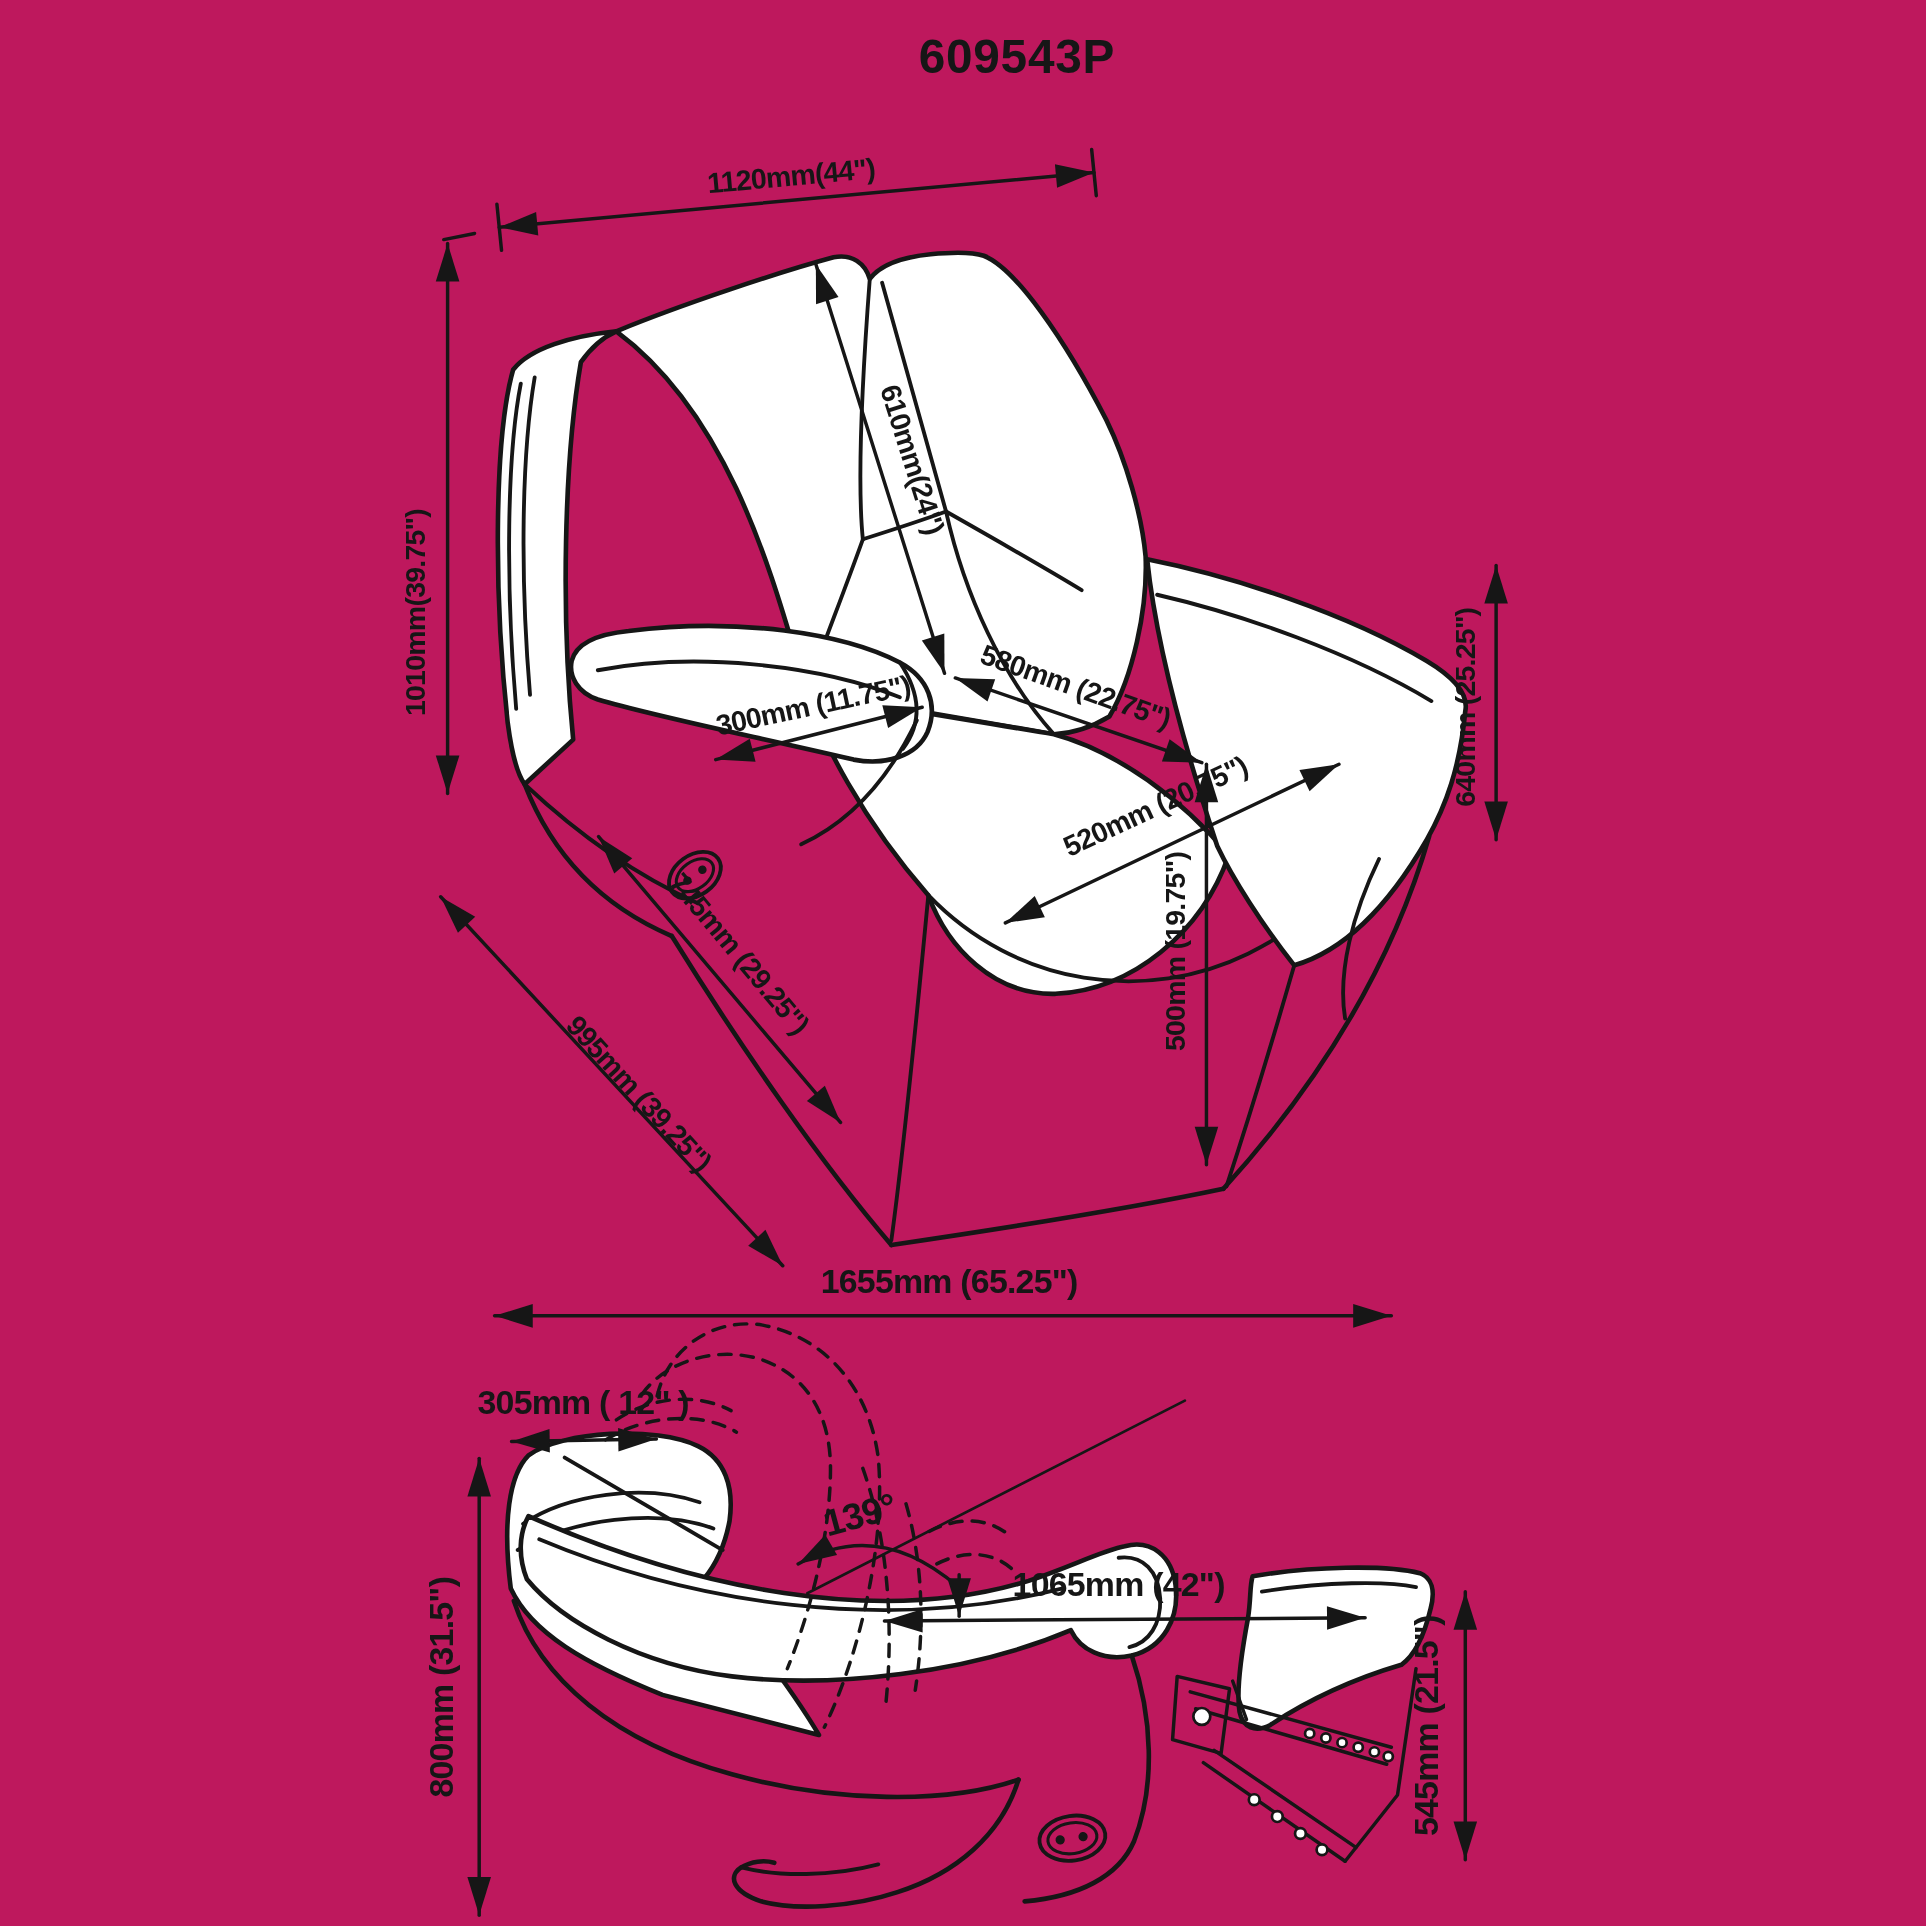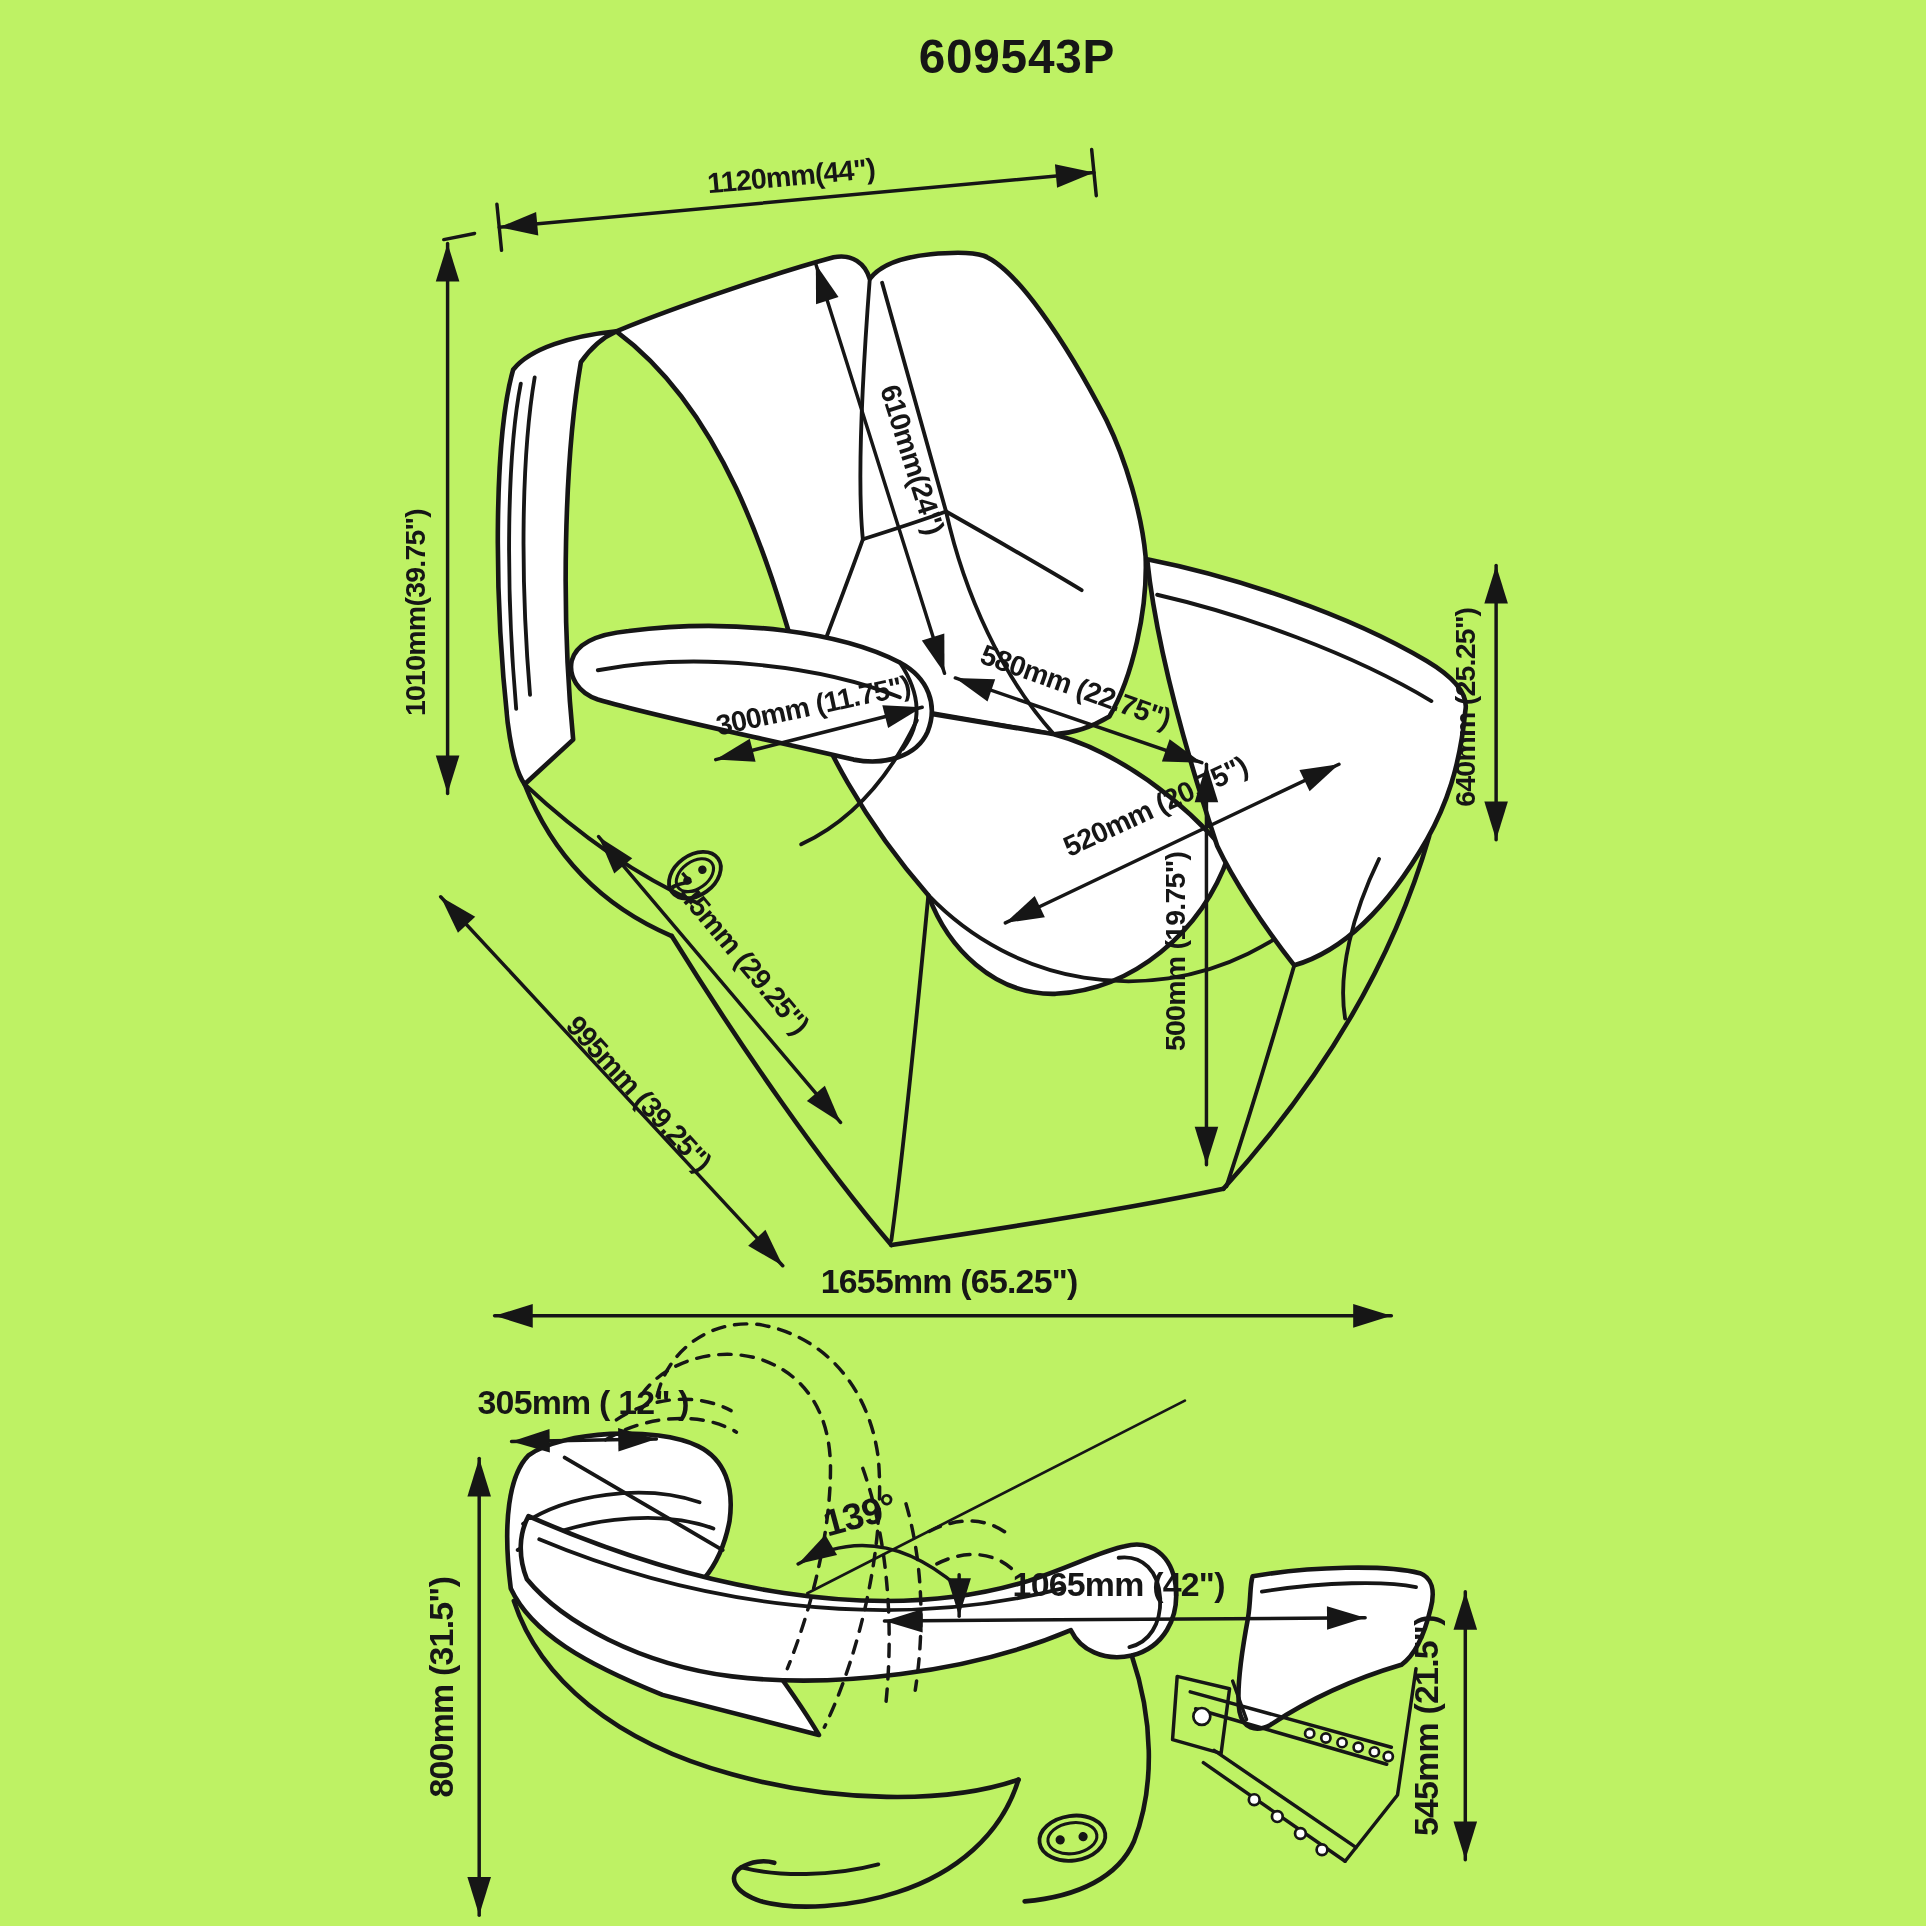--- a/index.html
+++ b/index.html
@@ -1,16 +1,16 @@
 <!DOCTYPE html>
 <html style="font-size:12.3px"><head>
 <meta charset="utf-8">
 <style>
   html,body{margin:0;padding:0;background:#ffffff;}
-  .canvas{position:relative;width:1926px;height:1926px;background:#bef264;overflow:hidden;}
+  .canvas{position:relative;width:1926px;height:1926px;background:#be185d;overflow:hidden;}
   svg{display:block;}
   .outline{fill:none;stroke:#161616;stroke-width:6;stroke-linecap:round;stroke-linejoin:round;}
   .outline-fill{fill:#ffffff;stroke:#161616;stroke-width:6;stroke-linecap:round;stroke-linejoin:round;}
   .seam{fill:none;stroke:#161616;stroke-width:5;stroke-linecap:round;stroke-linejoin:round;}
   .thin{fill:none;stroke:#161616;stroke-width:3.5;stroke-linecap:round;}
   .dim{fill:none;stroke:#161616;stroke-width:4.5;stroke-linecap:round;}
   .tick{fill:none;stroke:#161616;stroke-width:4.5;stroke-linecap:round;}
   .ghost{fill:none;stroke:#161616;stroke-width:4.5;stroke-linecap:round;stroke-dasharray:16 13;}
   .mech{fill:none;stroke:#161616;stroke-width:4.5;stroke-linecap:round;stroke-linejoin:round;}
   .rivet{fill:#ffffff;stroke:#161616;stroke-width:3.5;}

